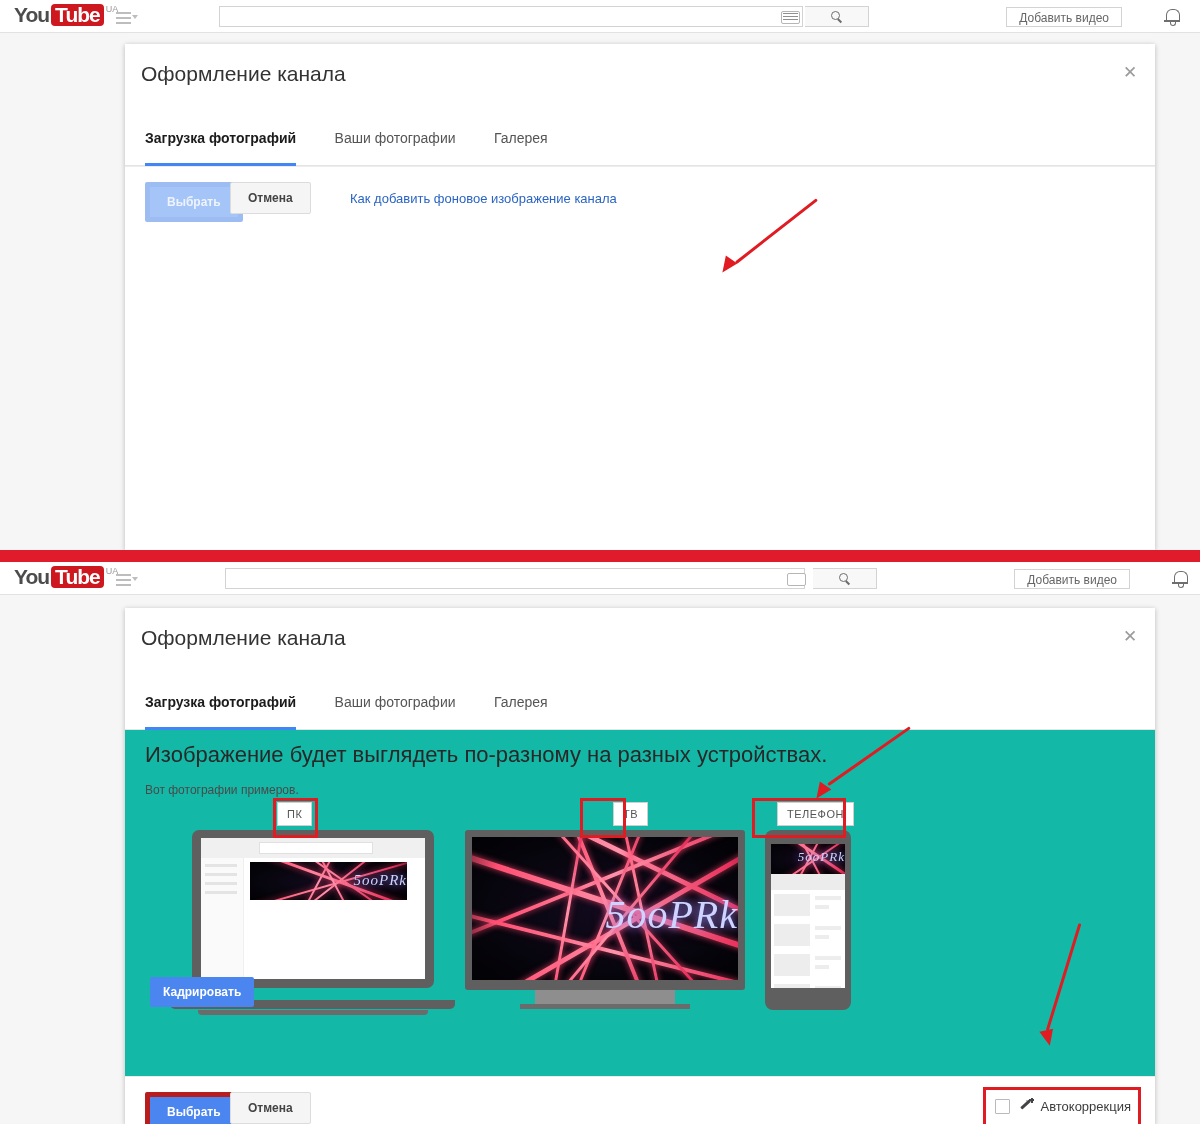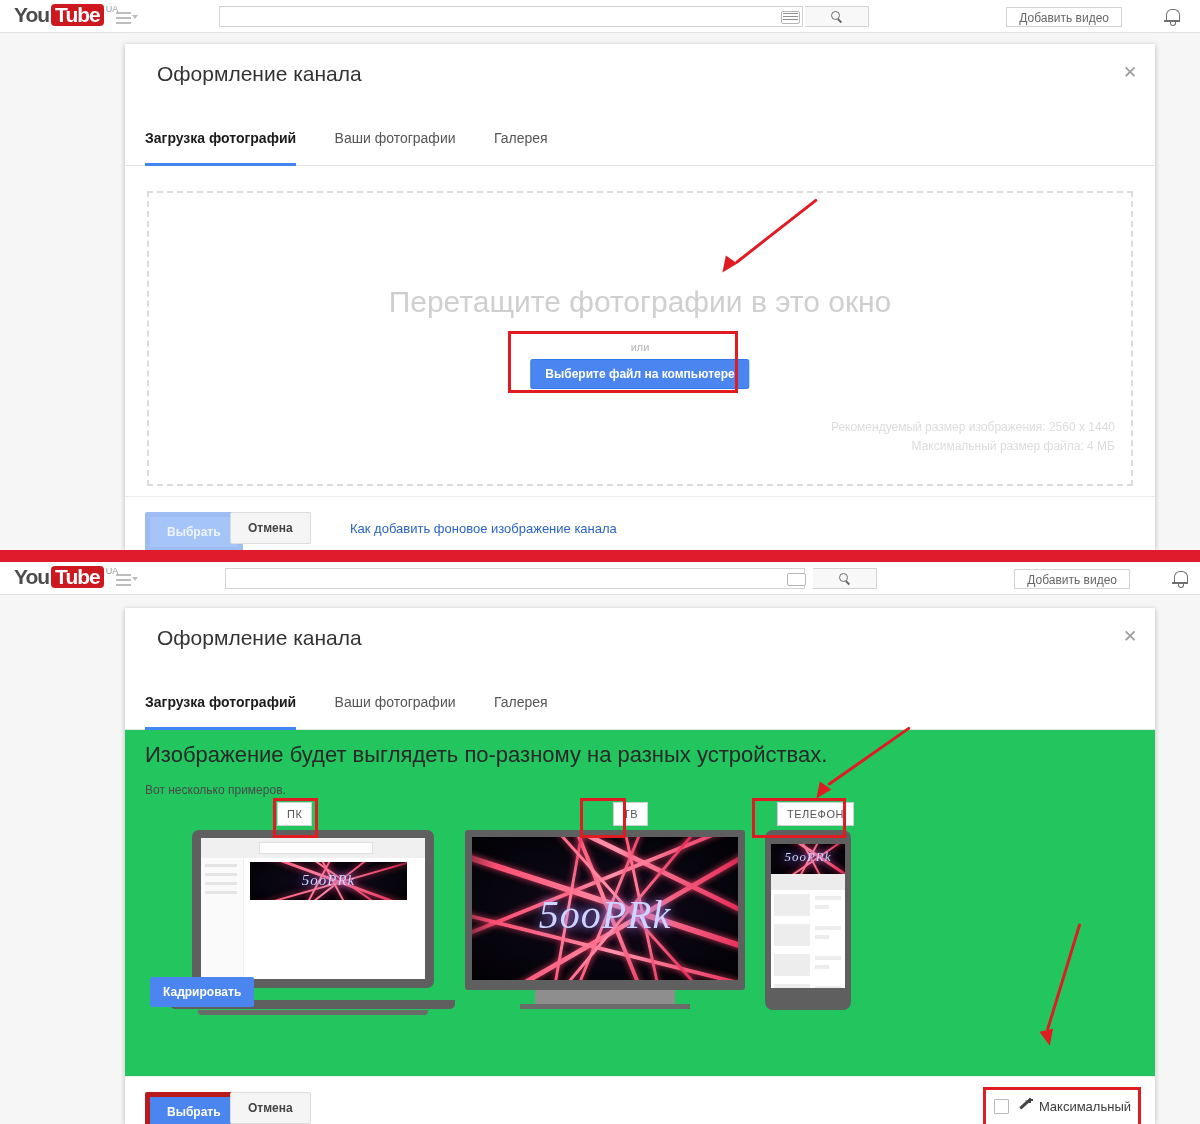--- a/index.html
+++ b/index.html
@@ -41,21 +41,21 @@
 
   
   .backdrop{position:absolute;left:0;top:32px;width:1200px;bottom:0;background:#f6f6f6;}
   .bd-ghost{position:absolute;color:#d8d8d8;font-size:11px;letter-spacing:.6px;}
 
   
   .dialog{position:absolute;background:#ffffff;box-shadow:0 1px 5px rgba(0,0,0,.25);z-index:20;}
   #dlg-top{left:125px;top:44px;width:1030px;height:506px;}
   #dlg-bottom{left:125px;top:46px;width:1030px;height:516px;}
   .dlg-head{position:relative;height:78px;}
-  .dlg-title{position:absolute;left:32px;top:18px;font-size:21px;color:#333;}
+  .dlg-title{position:absolute;left:16px;top:18px;font-size:21px;color:#333;}
   .dlg-close{position:absolute;right:14px;top:18px;width:22px;height:22px;color:#9b9b9b;font-size:17px;line-height:22px;text-align:center;cursor:pointer;}
   .dlg-tabs{position:relative;height:44px;border-bottom:1px solid #e5e5e5;padding-left:20px;box-sizing:border-box;}
   .dlg-tab{display:inline-block;height:44px;line-height:33px;margin-right:34px;font-size:14px;color:#555;position:relative;cursor:pointer;}
   .dlg-tab.active{color:#1b1b1b;font-weight:bold;}
   .dlg-tab.active:after{content:"";position:absolute;left:0;right:0;bottom:0;height:3px;background:#4285f4;}
 
   
   .dz-wrap{position:relative;height:330px;background:#fff;}
   .dropzone{position:absolute;left:22px;top:25px;right:22px;bottom:10px;border:2px dashed #dcdcdc;}
   .dz-title{position:absolute;left:0;right:0;top:92px;text-align:center;font-size:30px;color:#cfcfcf;font-weight:300;}
@@ -75,21 +75,21 @@
   .foot-auto{position:absolute;right:24px;top:22px;display:flex;align-items:center;font-size:13px;color:#3c3c3c;}
   .auto-box{width:13px;height:13px;border:1px solid #b9b9b9;background:#fff;margin-right:10px;border-radius:1px;cursor:pointer;}
   .wand{position:relative;width:15px;height:15px;margin-right:5px;display:inline-block;}
   .wand .stick{position:absolute;left:1px;top:8px;width:12px;height:2.6px;background:#444;transform:rotate(-42deg);transform-origin:left center;border-radius:1px;}
   .wand .sp{position:absolute;background:#444;}
   .wand .s1{left:9px;top:0px;width:5px;height:1.6px;}
   .wand .s2{left:10.6px;top:-1px;width:1.6px;height:5px;}
   .wand .s3{left:6px;top:2px;width:3px;height:1.4px;transform:rotate(45deg);}
 
   
-  .pv{position:relative;height:346px;background:#22c55e;}
+  .pv{position:relative;height:346px;background:#14b8a6;}
   .pv-h1{position:absolute;left:20px;top:12px;font-size:22px;color:#282828;}
   .pv-h2{position:absolute;left:20px;top:53px;font-size:12px;color:#4a4a4a;}
 
   .dev-label{position:absolute;top:72px;border:1px solid #cfcfcf;background:#fff;font-size:11px;color:#555;padding:5px 9px;letter-spacing:.5px;}
   .redbox{position:absolute;border:3px solid #e11b22;box-sizing:border-box;z-index:30;}
 
   
   .laptop{position:absolute;left:45px;top:100px;width:285px;height:185px;}
   .lt-body{position:absolute;left:22px;top:0;width:242px;height:158px;background:#5f5f5f;border-radius:7px;}
   .lt-screen{position:absolute;left:9px;top:8px;right:9px;bottom:9px;background:#fff;overflow:hidden;}
@@ -119,21 +119,21 @@
   .ph-thumb{position:absolute;left:3px;top:0;width:36px;height:22px;background:#ededed;}
   .ph-l1{position:absolute;left:44px;top:2px;right:4px;height:4px;background:#ededed;}
   .ph-l2{position:absolute;left:44px;top:11px;right:16px;height:4px;background:#ededed;}
 
   
   .art{position:absolute;left:0;top:0;width:100%;height:100%;
        background:radial-gradient(ellipse at 50% 50%, #120a1e 0%, #07050d 62%, #020104 100%);
        overflow:hidden;}
   .bolt{position:absolute;background:linear-gradient(90deg,rgba(255,90,120,0) 0%,#ff4f72 18%,#ff93ab 50%,#e8315c 82%,rgba(200,20,60,0) 100%);
         box-shadow:0 0 6px rgba(255,70,110,.75);border-radius:3px;transform-origin:center;}
-  .artword{position:absolute;left:0;right:0;top:42%;text-align:center;
+  .artword{position:absolute;left:0;right:0;top:42%;text-align:right;
         font-family:"Liberation Serif","DejaVu Serif",serif;font-style:italic;
         color:#cfd3ff;text-shadow:0 0 8px rgba(120,130,255,.9),0 0 16px rgba(255,120,170,.5);
         letter-spacing:1px;white-space:nowrap;}
 
   .crop-btn{position:absolute;left:0;bottom:14px;background:#4b85f0;color:#fff;font-size:12px;font-weight:bold;padding:8px 13px;border-radius:2px;z-index:25;cursor:pointer;}
 
   
   .arrow{position:absolute;z-index:35;}
   .arrow .shaft{position:absolute;background:#e11b22;height:3px;border-radius:2px;transform-origin:left center;}
   .arrow .head{position:absolute;width:0;height:0;}
@@ -179,33 +179,20 @@
       <div class="dlg-title">Оформление канала</div>
       <div class="dlg-close">✕</div>
     </div>
 
     <div class="dlg-tabs">
       <div class="dlg-tab active">Загрузка фотографий</div>
       <div class="dlg-tab">Ваши фотографии</div>
       <div class="dlg-tab">Галерея</div>
     </div>
 
-    <div class="dz-wrap">
-      <div class="dropzone">
-        <div class="dz-title">Перетащите фотографии в это окно</div>
-        <div class="dz-or">или</div>
-        <div class="dz-btn">Выберите файл на компьютере</div>
-        <div class="dz-note">
-          <div>Рекомендуемый размер изображения: 2560 x 1440</div>
-          <div>Максимальный размер файла: 4 МБ</div>
-        </div>
-      </div>
-
-      <div class="redbox" style="left:383px;top:165px;width:230px;height:62px;"></div>
-    </div>
 
     <div class="dlg-foot">
       <div class="btn btn-primary disabled foot-select">Выбрать</div>
       <div class="btn btn-default foot-cancel">Отмена</div>
       <a class="foot-link">Как добавить фоновое изображение канала</a>
     </div>
   </div>
 
   <div class="arrow" style="left:720px;top:192px;width:110px;height:85px;">
     <div class="shaft" style="left:97px;top:6px;width:103px;transform:rotate(142deg);"></div>
@@ -255,21 +242,21 @@
     </div>
 
     <div class="dlg-tabs">
       <div class="dlg-tab active">Загрузка фотографий</div>
       <div class="dlg-tab">Ваши фотографии</div>
       <div class="dlg-tab">Галерея</div>
     </div>
 
     <div class="pv">
       <div class="pv-h1">Изображение будет выглядеть по-разному на разных устройствах.</div>
-      <div class="pv-h2">Вот несколько примеров.</div>
+      <div class="pv-h2">Вот фотографии примеров.</div>
 
       <div class="dev-label" style="left:152px;">ПК</div>
       <div class="dev-label" style="left:488px;">ТВ</div>
       <div class="dev-label" style="left:632px;margin-left:20px;">ТЕЛЕФОН</div>
 
       <div class="redbox" style="left:148px;top:68px;width:45px;height:40px;"></div>
       <div class="redbox" style="left:455px;top:68px;width:46px;height:40px;"></div>
       <div class="redbox" style="left:627px;top:68px;width:94px;height:40px;"></div>
 
       <div class="laptop">
@@ -370,21 +357,21 @@
       <div class="btn btn-primary foot-select">Выбрать</div>
       <div class="btn btn-default foot-cancel">Отмена</div>
       <div class="foot-auto">
         <span class="auto-box"></span>
         <span class="wand">
           <span class="stick"></span>
             <span class="sp s1"></span>
             <span class="sp s2"></span>
             <span class="sp s3"></span>
         </span>
-        <span>Максимальный</span>
+        <span>Автокоррекция</span>
       </div>
       <div class="redbox" style="right:14px;top:10px;width:158px;height:42px;"></div>
     </div>
   </div>
 
   <div class="arrow" style="left:810px;top:160px;width:110px;height:90px;">
     <div class="shaft" style="left:100px;top:4px;width:100px;transform:rotate(145deg);"></div>
     <div class="head" style="left:4px;top:62px;border-left:7px solid transparent;border-right:7px solid transparent;border-bottom:16px solid #e11b22;transform:rotate(-145deg);"></div>
   </div>
 

